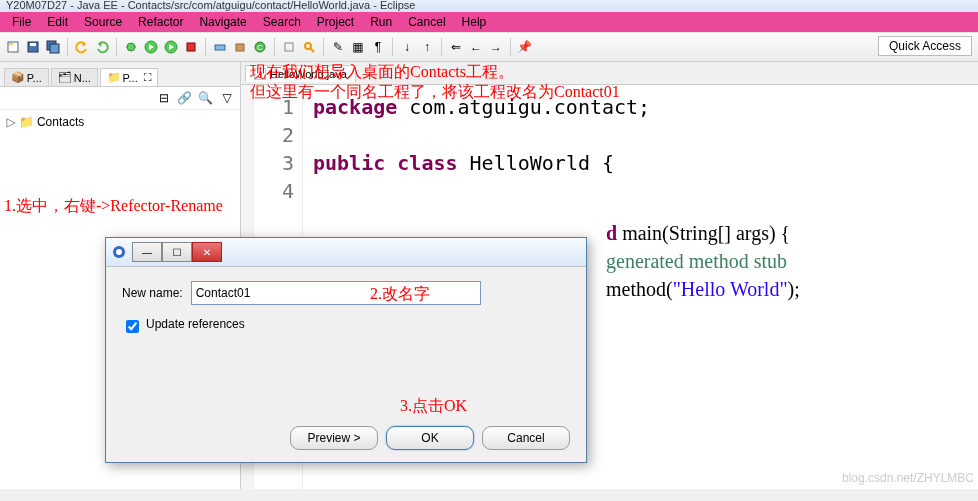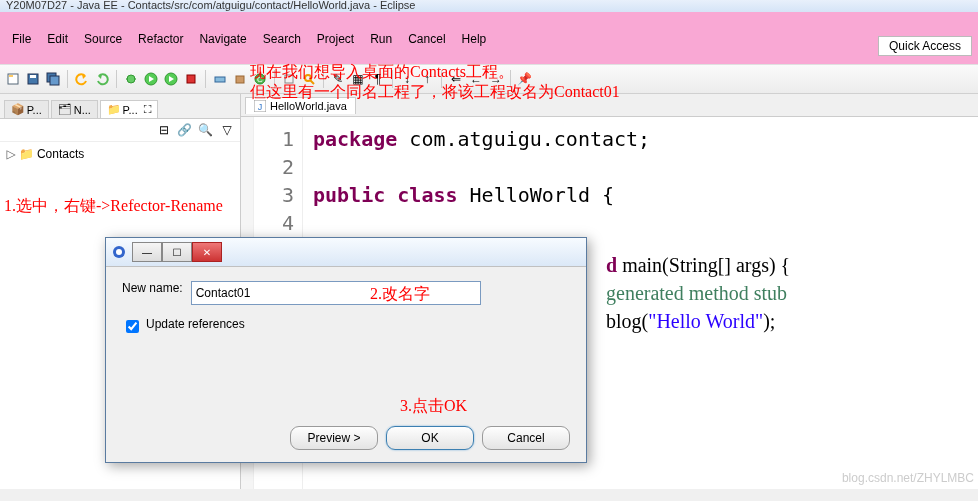--- a/index.html
+++ b/index.html
@@ -1,18 +1,18 @@
 <!DOCTYPE html>
 <html><head>
 <meta charset="utf-8">
 <style>
 html,body{margin:0;padding:0;font-family:"Segoe UI",Tahoma,sans-serif;font-size:12px;background:#f0f0f0;overflow:hidden}
 .window{width:978px;height:489px;background:#fff;position:relative}
 .titlebar{height:12px;background:linear-gradient(#e8f0fb,#d5e4f7);padding:0 6px;font-size:11px;color:#333;overflow:hidden;line-height:11px}
-.menubar{height:20px;background:#f9a8d4;display:flex;align-items:flex-end;padding:16px 4px;border-bottom:1px solid #e0e0e0}
+.menubar{height:20px;background:#ec4899;display:flex;align-items:center;padding:0 4px;border-bottom:1px solid #e0e0e0}
 .menubar span{padding:2px 8px;cursor:pointer}
 .toolbar{height:28px;background:linear-gradient(#fafafa,#ececec);border-bottom:1px solid #d0d0d0;display:flex;align-items:center;padding:0 4px;gap:2px}
 .tbtn{width:18px;height:18px;display:inline-flex;align-items:center;justify-content:center;cursor:pointer;border-radius:2px}
 .tsep{width:1px;height:18px;background:#ccc;margin:0 3px}
 .quick{position:absolute;right:6px;top:36px;border:1px solid #bbb;padding:2px 10px;background:#fff;font-size:12px}
 .body{display:flex;height:calc(100% - 60px)}
 .sidebar{width:240px;border-right:1px solid #ccc;background:#fff;display:flex;flex-direction:column}
 .sidetabs{height:24px;background:#f0f0f0;border-bottom:1px solid #ccc;display:flex;align-items:end;padding:0 4px;gap:2px}
 .stab{padding:2px 6px;font-size:11px;border:1px solid #ccc;border-bottom:none;background:#fff;display:flex;align-items:center;gap:2px}
 .stab.inactive{background:#e8e8e8}
@@ -33,21 +33,21 @@
 .cm{color:#3f7f5f}
 .str{color:#2a00ff}
 .anno{position:absolute;color:#ff0000;font-size:16px;font-family:"Microsoft YaHei",SimSun;pointer-events:none;z-index:5}
 .dialog{position:absolute;left:105px;top:237px;width:480px;height:224px;background:#f0f0f0;border:1px solid #5a7ba0;box-shadow:3px 3px 12px rgba(0,0,0,0.35);z-index:20}
 .dlgtitle{height:28px;background:linear-gradient(#f7fbff,#dbe8f7);display:flex;align-items:center;padding:0 6px;gap:6px;border-bottom:1px solid #c0c0c0}
 .dlgtitle .t{flex:1;font-size:12px;color:#333}
 .winbtns{display:flex;gap:0}
 .winbtn{width:28px;height:18px;border:1px solid #888;background:linear-gradient(#f5f5f5,#ddd);display:flex;align-items:center;justify-content:center;font-size:10px}
 .winbtn.close{background:linear-gradient(#e77,#c33);color:#fff;border-color:#a22}
 .dlgbody{padding:14px 16px}
-.formrow{display:flex;align-items:flex-start;gap:8px;margin-bottom:12px}
+.formrow{display:flex;align-items:center;gap:8px;margin-bottom:12px}
 .formrow label{font-size:12px}
 .formrow input[type=text]{flex:1;max-width:280px;border:1px solid #7a9ac0;padding:2px 4px;font-size:12px;height:18px}
 .chkrow{display:flex;align-items:flex-start;gap:4px;font-size:12px}
 .dlgbtns{position:absolute;bottom:12px;right:16px;display:flex;gap:8px}
 .dlgbtns button{width:88px;height:24px;background:linear-gradient(#fefefe,#e4e4e4);border:1px solid #9a9a9a;border-radius:9px;font-size:12px;cursor:pointer}
 .dlgbtns button.default{border:1px solid #3c7fb1;box-shadow:0 0 2px #6ca9d8}
 .watermark{position:absolute;right:4px;bottom:4px;color:#ccc;font-size:12px}
 .ruler{width:12px;background:#f5f5f5;border-right:1px solid #eee}
 svg{display:block}
 </style>
@@ -227,21 +227,21 @@
         </div>
         <div class="codelines">
           <div><span class="kw">package</span><span class="pkg"> com.atguigu.contact;</span></div>
           <div> </div>
           <div><span class="kw">public</span> <span class="kw">class</span><span> HelloWorld {</span></div>
           <div> </div>
         </div>
         <div style="position:absolute;left:365px;top:134px;font-family:Liberation Serif, serif;font-size:20px;line-height:28px">
           <div><span class="kw">d</span><span> main(String[] args) {</span></div>
           <div><span class="cm">generated method stub</span></div>
-          <div><span>blog(</span><span class="str">"Hello World"</span><span>);</span></div>
+          <div><span>method(</span><span class="str">"Hello World"</span><span>);</span></div>
         </div>
       </div>
     </div>
   </div>
 
   <div class="anno" style="left:250px;top:62px">现在我们想导入桌面的Contacts工程。</div>
   <div class="anno" style="left:250px;top:82px">但这里有一个同名工程了，将该工程改名为Contact01</div>
   <div class="anno" style="left:4px;top:196px">1.选中，右键-&gt;Refector-Rename</div>
   <div class="anno" style="left:370px;top:284px;z-index:30">2.改名字</div>
   <div class="anno" style="left:400px;top:396px;z-index:30">3.点击OK</div>

